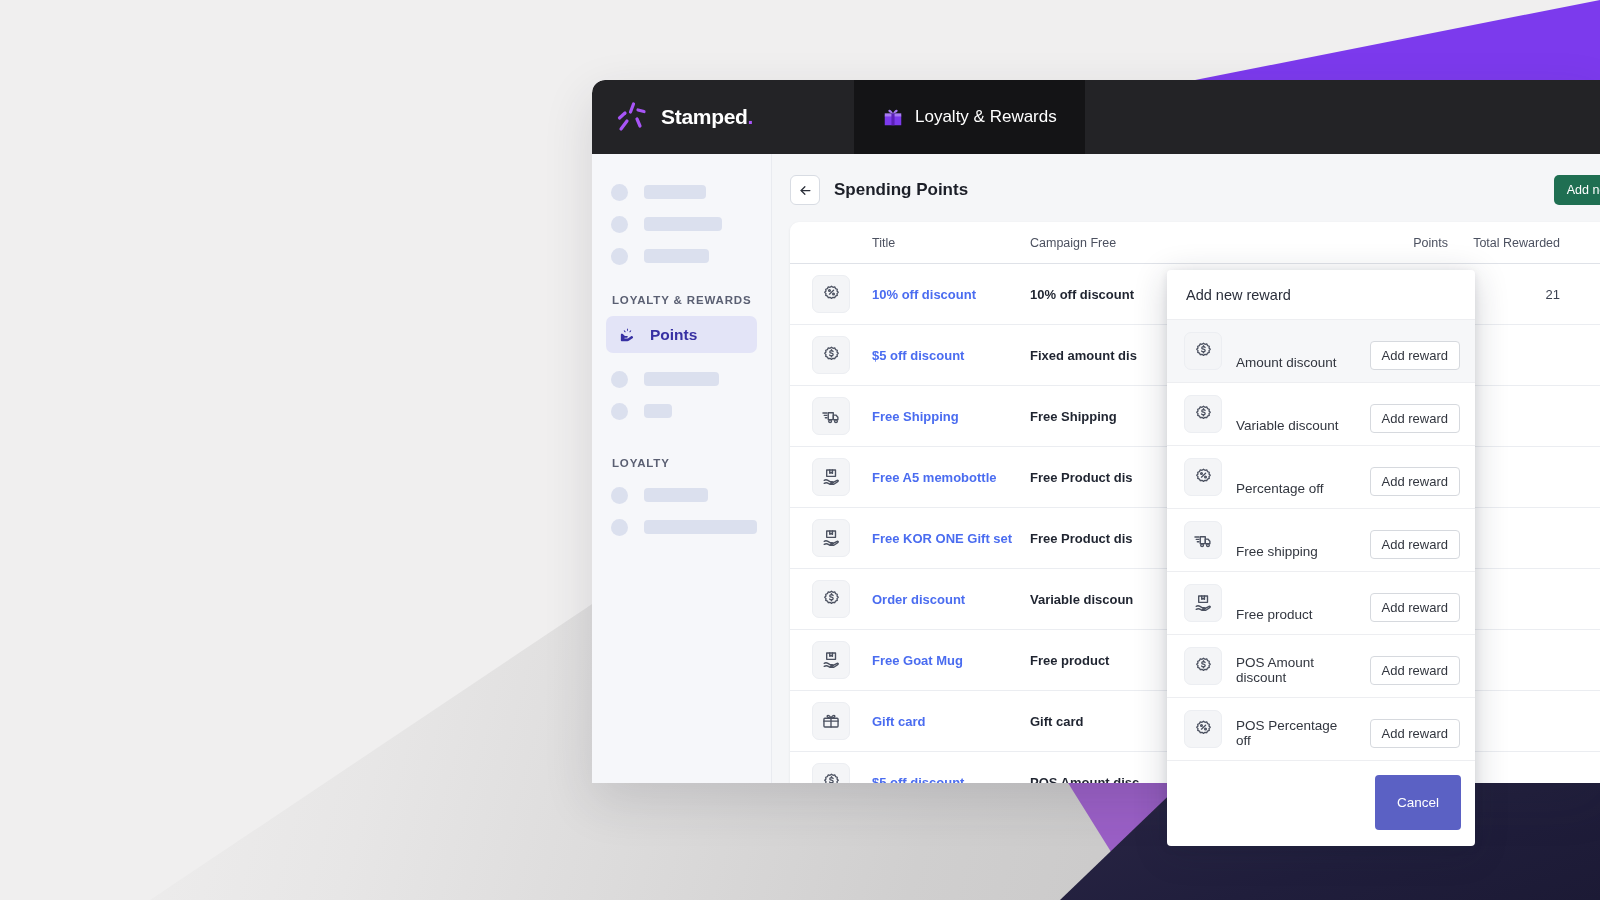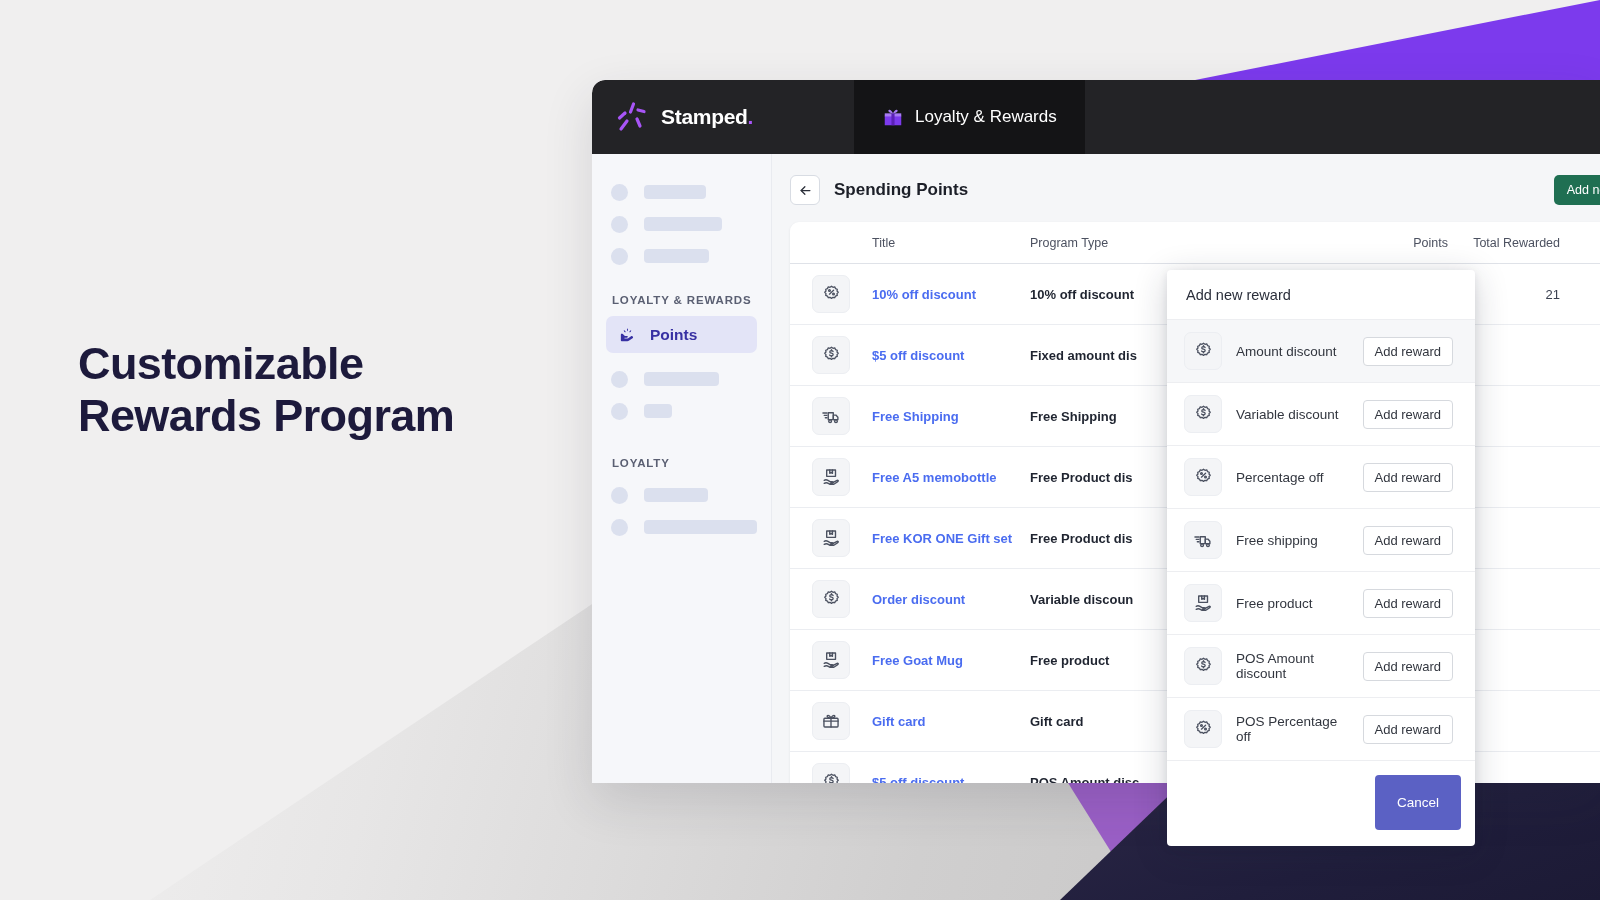--- a/index.html
+++ b/index.html
@@ -136,22 +136,22 @@
 
   
   .modal {
     position: absolute; left: 1167px; top: 270px; width: 308px;
     background: #fff; border-radius: 4px;
     box-shadow: 0 7px 34px rgba(30,35,55,.20), 0 2px 8px rgba(30,35,55,.10);
     overflow: hidden; z-index: 40;
   }
   .modal-head { padding: 17px 19px 16px 19px; font-size: 14.5px; color: #2a2e3a; }
   .mrow {
-    display: flex; align-items: center; gap: 14px;
-    padding: 12px 22px 12px 17px; border-top: 1px solid #edeef1;
+    display: flex; align-items: flex-end; gap: 14px;
+    padding: 12px 15px 12px 17px; border-top: 1px solid #edeef1;
   }
   .mrow.alt { background: #f6f7f9; }
   .mrow .ico-box { width: 38px; height: 38px; flex: none; }
   .mrow .mlabel { font-size: 13.5px; color: #32363f; flex: 1; }
   .add-btn {
     background: #fff; border: 1px solid #d6d9de; border-radius: 4px;
     font-size: 13px; color: #32363f; padding: 6px 11px; cursor: pointer;
     white-space: nowrap; font-family: inherit;
   }
   .modal-foot { border-top: 1px solid #edeef1; padding: 14px 14px 16px 14px; display: flex; justify-content: flex-end; }
@@ -165,24 +165,20 @@
 <body>
 
 <div id="stage">
 
   <div class="bg-tri-purple-tr"></div>
   <div class="bg-grey-diag"></div>
   <div class="bg-tri-lavender"></div>
   <div class="bg-tri-navy"></div>
 
   <div class="hero">
-    <h1>
-      <span>Customizable</span><br>
-      <span>Rewards Program</span>
-    </h1>
   </div>
 
   <div class="app">
 
     <div class="topbar">
       <div class="brand">
         <span class="logo">
           <svg width="36" height="36" viewBox="0 0 36 36">
             <g stroke="#a855f7" stroke-width="3.2" stroke-linecap="round">
               <line x1="19.5" y1="5" x2="16.5" y2="13"></line>
@@ -276,21 +272,21 @@
           <div class="page-title">Spending Points</div>
           <button class="primary-btn">Add new reward</button>
         </div>
 
         <div class="card">
           <table class="rewards">
             <thead>
               <tr>
                 <th class="c-icon"></th>
                 <th class="c-title">Title</th>
-                <th class="c-type">Program Type</th>
+                <th class="c-type">Campaign Free</th>
                 <th class="c-pts">Points</th>
                 <th class="c-tot">Total Rewarded</th>
                 <th class="c-sts">Status</th>
               </tr>
             </thead>
             <tbody id="tbody">
                 <tr>
                   <td class="c-icon">
        <span class="ico-box">
                       <svg width="21" height="21" viewBox="0 0 24 24">

